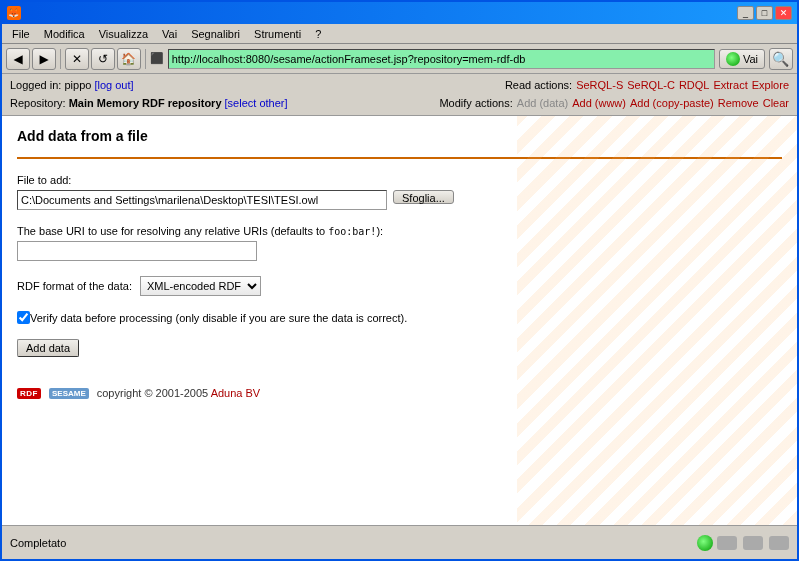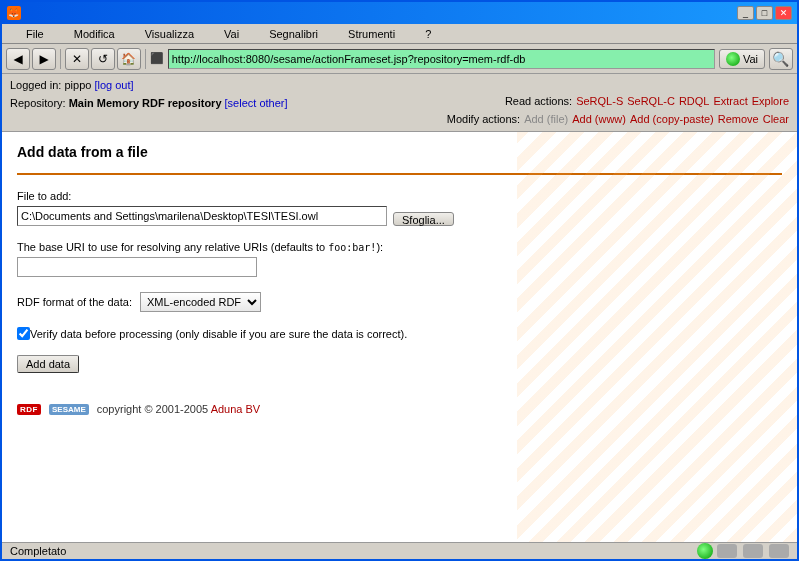--- a/index.html
+++ b/index.html
@@ -29,23 +29,23 @@
       border-radius: 2px;
       display: flex; align-items: center; justify-content: center;
       font-size: 9px; cursor: pointer; color: #000;
     }
     .title-btn.close { background: #ff4444; color: white; }
 
     
     .menu-bar {
       background: #d4d0c8;
       border-bottom: 1px solid #888;
-      padding: 2px 18px;
-      display: flex;
-      gap: 18px;
+      padding: 2px 4px;
+      display: flex;
+      gap: 2px;
       height: 20px;
       align-items: center;
       flex-shrink: 0;
     }
     .menu-item { padding: 1px 6px; cursor: pointer; font-size: 11px; }
 
     
     .toolbar {
       background: #d4d0c8;
       border-bottom: 1px solid #999;
@@ -86,21 +86,21 @@
       background: #d4d0c8;
       padding: 3px 8px;
       font-size: 11px;
       border-bottom: 1px solid #999;
       flex-shrink: 0;
       display: flex;
       justify-content: space-between;
       align-items: flex-start;
     }
     .info-left { line-height: 1.6; }
-    .info-right { line-height: 1.6; margin-top: 16px; }
+    .info-right { line-height: 1.6; }
     .link { color: #aa0000; cursor: pointer; text-decoration: none; }
     .link-blue { color: #0000cc; cursor: pointer; }
     .link-disabled { color: #888; }
     .info-right-row { display: flex; gap: 4px; justify-content: flex-end; align-items: center; }
 
     
     .main-content {
       flex: 1;
       background: white;
       padding: 12px 15px;
@@ -121,21 +121,21 @@
         transparent 10px,
         transparent 20px
       );
       pointer-events: none;
     }
 
     h2 { font-size: 14px; font-weight: bold; margin-bottom: 15px; border-bottom: 2px solid #cc6600; padding-bottom: 13px; }
 
     .form-group { margin-bottom: 15px; }
     .form-label { font-size: 11px; margin-bottom: 4px; display: block; }
-    .form-row { display: flex; align-items: flex-end; gap: 6px; }
+    .form-row { display: flex; align-items: flex-start; gap: 6px; }
 
     .file-input {
       width: 370px; height: 20px;
       border: 1px inset #999; padding: 1px 3px; font-size: 11px;
       background: white;
     }
     .browse-btn {
       background: linear-gradient(to bottom, #f0eeea, #d4d0c8);
       border: 1px solid #888; border-radius: 3px;
       padding: 1px 8px; font-size: 11px; cursor: pointer; height: 14px;
@@ -178,21 +178,21 @@
       padding: 1px 3px; border-radius: 2px;
     }
     .copyright { font-size: 11px; color: #333; }
 
     
     .status-bar {
       background: #d4d0c8;
       border-top: 1px solid #999;
       padding: 2px 8px;
       font-size: 11px;
-      height: 17px;
+      height: 34px;
       display: flex;
       align-items: center;
       justify-content: space-between;
       flex-shrink: 0;
     }
     .status-icons { display: flex; gap: 4px; align-items: center; }
     .green-dot { background: radial-gradient(circle at 40% 40%, #80ff80, #009900); width: 16px; height: 16px; border-radius: 50%; }
     .status-icon-gray { background: #888; width: 18px; height: 14px; border-radius: 3px; }
   </style>
 </head>
@@ -254,21 +254,21 @@
       <div class="info-right-row">
         <span>Read actions:</span>
         <a class="link">SeRQL-S</a>
         <a class="link">SeRQL-C</a>
         <a class="link">RDQL</a>
         <a class="link">Extract</a>
         <a class="link">Explore</a>
       </div>
       <div class="info-right-row">
         <span>Modify actions:</span>
-        <a class="link link-disabled">Add (file)</a>
+        <a class="link link-disabled">Add (data)</a>
         <a class="link">Add (www)</a>
         <a class="link">Add (copy-paste)</a>
         <a class="link">Remove</a>
         <a class="link">Clear</a>
       </div>
     </div>
   </div>
 
   <div class="main-content">
     <h2>Add data from a file</h2>

